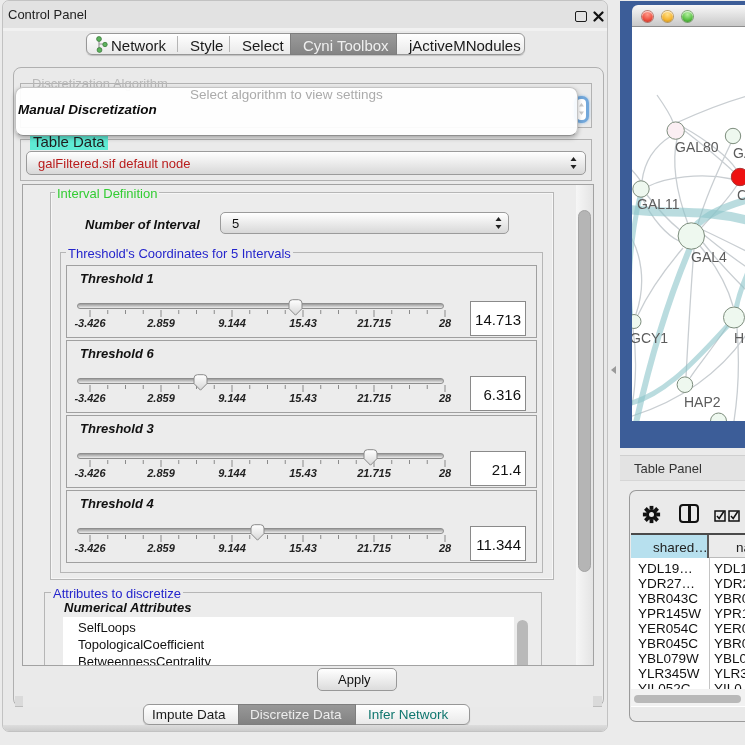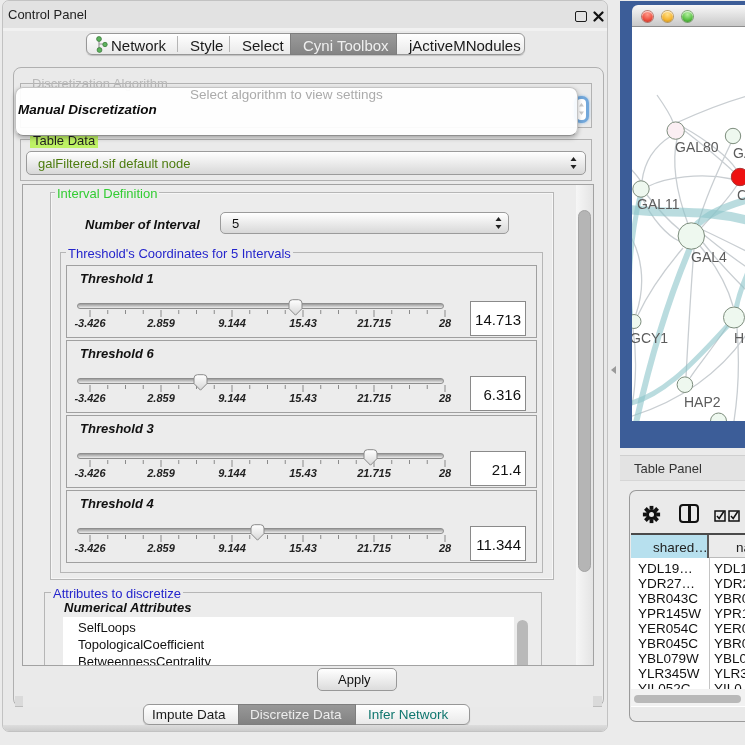--- a/index.html
+++ b/index.html
@@ -43,24 +43,24 @@
 
   <div class="abs" style="left:20px;top:83px;width:572px;height:45px;border:1px solid #b2b2b2;box-sizing:border-box;"></div>
 
   <div class="abs" style="left:574px;top:96px;width:15px;height:27px;background:#fff;border:3px solid #72a7da;border-radius:7px;box-sizing:border-box;box-shadow:0 0 3px #8ab8e4;"></div>
   <svg class="abs" style="left:578px;top:102px;" width="7" height="14" viewBox="0 0 7 14">
     <path d="M3.5 1 L6 4.4 H1 Z" fill="#c9c9c9"></path>
       <path d="M3.5 13 L6 9.6 H1 Z" fill="#c9c9c9"></path>
   </svg>
 
   <div class="abs" style="left:20px;top:139px;width:572px;height:42px;border:1px solid #b2b2b2;box-sizing:border-box;"></div>
-  <div class="abs" style="left:30px;top:133px;font-size:13px;color:#1f1f1f;background:#bef264;padding:0 3px;">Table Data</div>
+  <div class="abs" style="left:30px;top:133px;font-size:15px;color:#1f1f1f;background:#5eead4;padding:0 3px;">Table Data</div>
 
   <div class="abs combo" style="left:26px;top:151px;width:560px;height:24px;background:linear-gradient(#ffffff,#d8d8d8);border:1px solid #9b9b9b;border-radius:5px;box-sizing:border-box;"></div>
-  <div class="abs" style="left:38px;top:156px;font-size:13px;color:#4d7c0f;">galFiltered.sif default node</div>
+  <div class="abs" style="left:38px;top:156px;font-size:13px;color:#b91c1c;">galFiltered.sif default node</div>
   <svg class="abs" style="left:569px;top:156px;" width="9" height="14" viewBox="0 0 9 14">
     <path d="M4.5 1 L7.5 5 H1.5 Z" fill="#222"></path>
       <path d="M4.5 13 L7.5 9 H1.5 Z" fill="#222"></path>
   </svg>
 
   <div class="abs" style="left:22px;top:184px;width:572px;height:482px;border:1px solid #a2a2a2;background:#ececec;box-sizing:border-box;"></div>
 
   <div class="abs" style="left:576px;top:185px;width:17px;height:480px;background:linear-gradient(90deg,#f6f6f6,#e4e4e4);"></div>
   <div class="abs" style="left:578px;top:210px;width:13px;height:362px;background:#b5b5b5;border:1px solid #a3a3a3;border-radius:7px;box-sizing:border-box;"></div>
 

